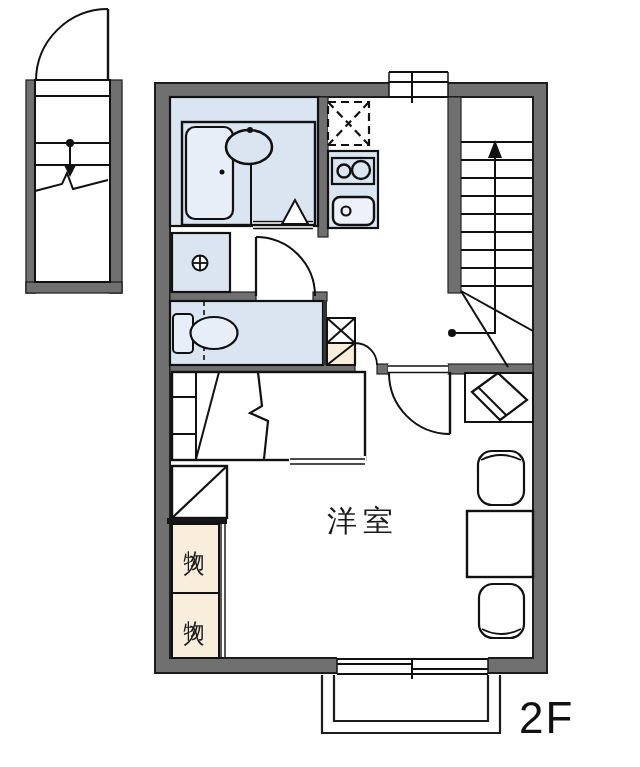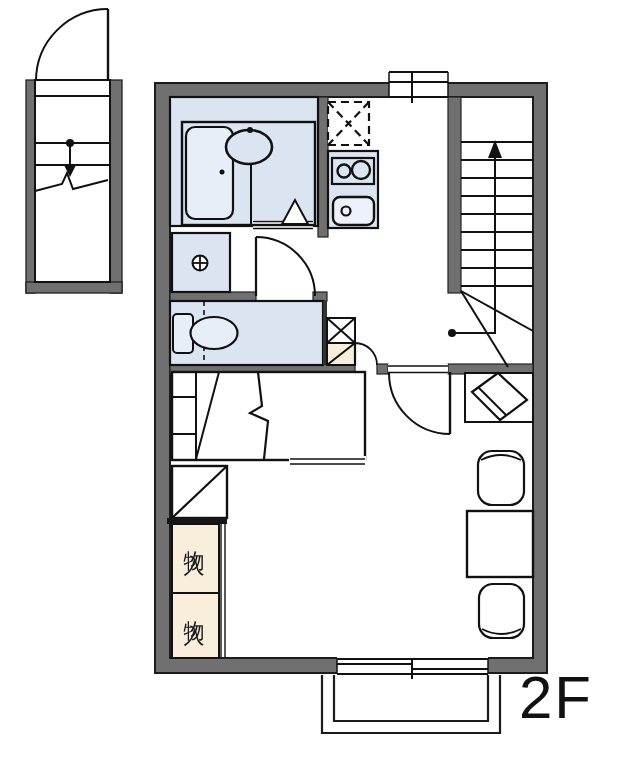--- a/index.html
+++ b/index.html
@@ -11,21 +11,21 @@
   .canvas{
     position:relative;width:640px;height:767px;background:var(--background);
     font-family:"Liberation Sans","DejaVu Sans",sans-serif;overflow:hidden;
   }
   .canvas svg{position:absolute;left:0;top:0;}
   .label{position:absolute;color:var(--text);white-space:nowrap;line-height:1;}
   .label-room{left:327px;top:506px;font-size:30px;letter-spacing:6px;}
   .label-storage{font-size:21px;writing-mode:vertical-rl;text-orientation:upright;
     letter-spacing:3px;left:184px;}
   .label-storage.s1{top:534px;} .label-storage.s2{top:604px;}
-  .label-floor{left:519px;top:668px;font-size:60px;letter-spacing:2px;color:#111;}
+  .label-floor{left:519px;top:696px;font-size:44px;letter-spacing:2px;color:#111;}
 </style>
 </head>
 <body>
 
 <div class="canvas">
 <svg width="640" height="767" viewBox="0 0 640 767">
 
   <g>
     <rect x="26" y="80" width="9" height="213" style="fill:var(--wall)" stroke="#222" stroke-width="1.3"></rect>
     <rect x="110" y="80" width="12" height="213" style="fill:var(--wall)" stroke="#222" stroke-width="1.3"></rect>
@@ -190,16 +190,17 @@
     <line x1="488" y1="659" x2="488" y2="674" stroke="#111" stroke-width="1.5"></line>
     <line x1="412" y1="659" x2="412" y2="679" stroke="#111" stroke-width="2"></line>
   </g>
 
   <g>
     <path d="M322,675 V733 H500 V675" fill="none" stroke="#1c1c1c" stroke-width="2.2"></path>
     <path d="M334,675 V721 H488 V675" fill="none" stroke="#1c1c1c" stroke-width="2.2"></path>
   </g>
 </svg>
 
+  <div class="label label-room">洋室</div>
   <div class="label label-storage s1">物入</div>
   <div class="label label-storage s2">物入</div>
   <div class="label label-floor">2F</div>
 </div>
 
 </body></html>

